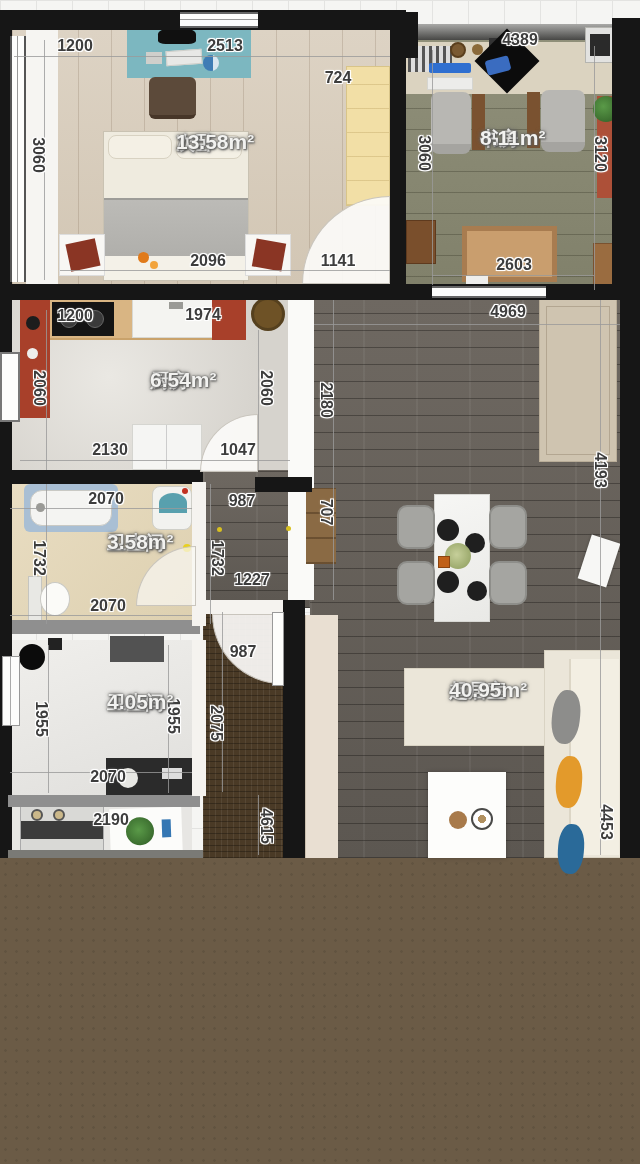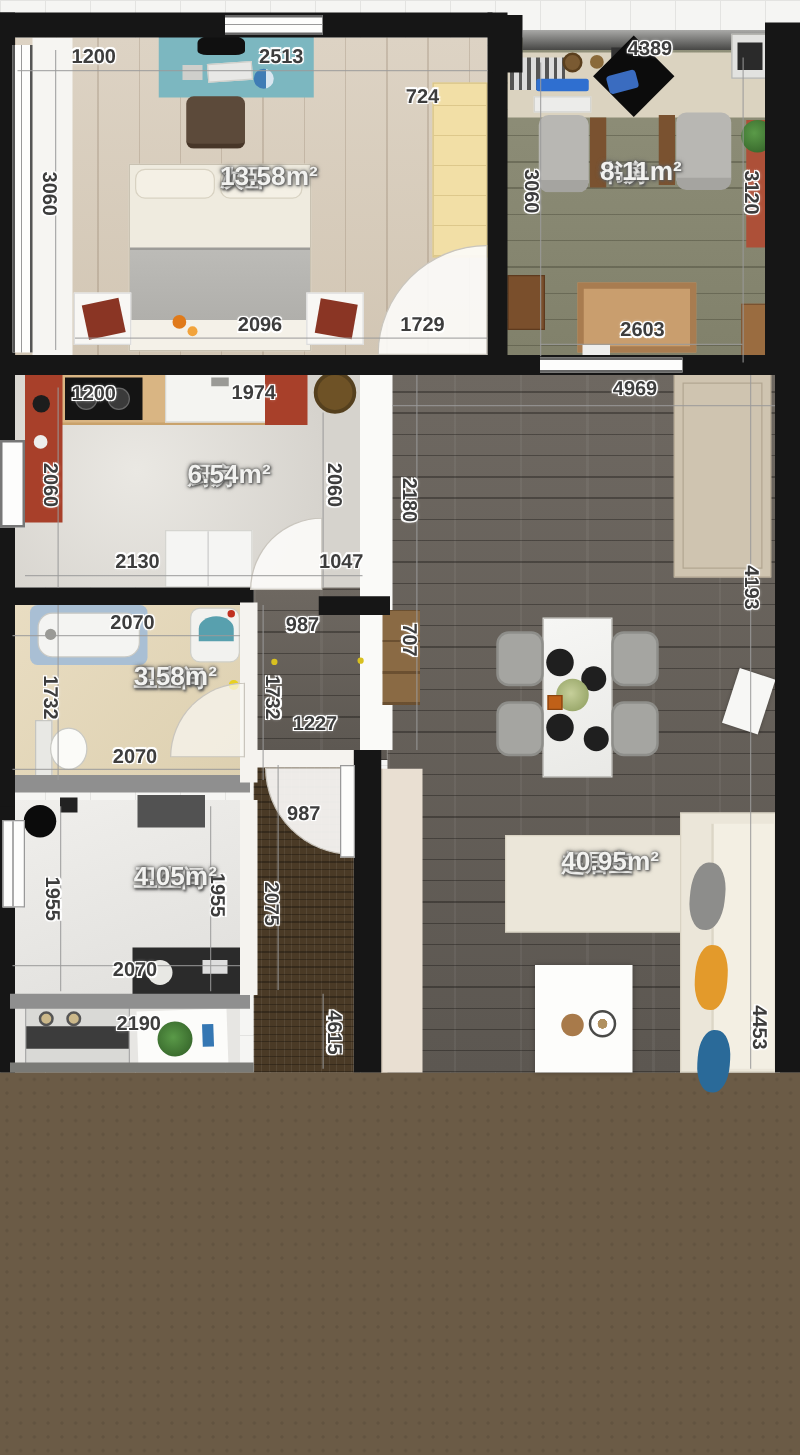--- a/index.html
+++ b/index.html
@@ -249,27 +249,27 @@
   <div class="dl" style="left:10px;top:772px;width:182px;height:1px;"></div>
   <div class="dl" style="left:222px;top:612px;width:1px;height:180px;"></div>
   <div class="dl" style="left:258px;top:795px;width:1px;height:60px;"></div>
 
   <div id="labels-dims" style="left:0;top:0;width:0;height:0;">
       <span class="dim" style="left: 75px; top: 46px; position: absolute;">1200</span>
       <span class="dim" style="left: 225px; top: 46px; position: absolute;">2513</span>
       <span class="dim" style="left: 338px; top: 46px; position: absolute; margin-top: 32px;">724</span>
       <span class="dim" style="left: 520px; top: 40px; position: absolute;">4389</span>
       <span class="dim" style="left: 208px; top: 261px; position: absolute;">2096</span>
-      <span class="dim" style="left: 338px; top: 261px; position: absolute;">1729</span>
+      <span class="dim" style="left: 338px; top: 261px; position: absolute;">1141</span>
       <span class="dim" style="left: 514px; top: 265px; position: absolute;">2603</span>
       <span class="dim" style="left: 75px; top: 316px; position: absolute;">1200</span>
       <span class="dim" style="left: 203px; top: 315px; position: absolute;">1974</span>
       <span class="dim" style="left: 508px; top: 312px; position: absolute;">4969</span>
       <span class="dim" style="left: 110px; top: 450px; position: absolute;">2130</span>
-      <span class="dim" style="left: 238px; top: 450px; position: absolute; margin-left: 35px;">1047</span>
+      <span class="dim" style="left: 238px; top: 450px; position: absolute;">1047</span>
       <span class="dim" style="left: 106px; top: 499px; position: absolute;">2070</span>
       <span class="dim" style="left: 242px; top: 501px; position: absolute;">987</span>
       <span class="dim" style="left: 108px; top: 606px; position: absolute;">2070</span>
       <span class="dim" style="left: 252px; top: 580px; position: absolute;">1227</span>
       <span class="dim" style="left: 243px; top: 652px; position: absolute;">987</span>
       <span class="dim" style="left: 108px; top: 777px; position: absolute;">2070</span>
       <span class="dim" style="left: 111px; top: 820px; position: absolute;">2190</span>
       <span class="dim v" style="left: 38px; top: 155px; position: absolute;">3060</span>
       <span class="dim v" style="left: 424px; top: 153px; position: absolute;">3060</span>
       <span class="dim v" style="left: 600px; top: 154px; position: absolute;">3120</span>

